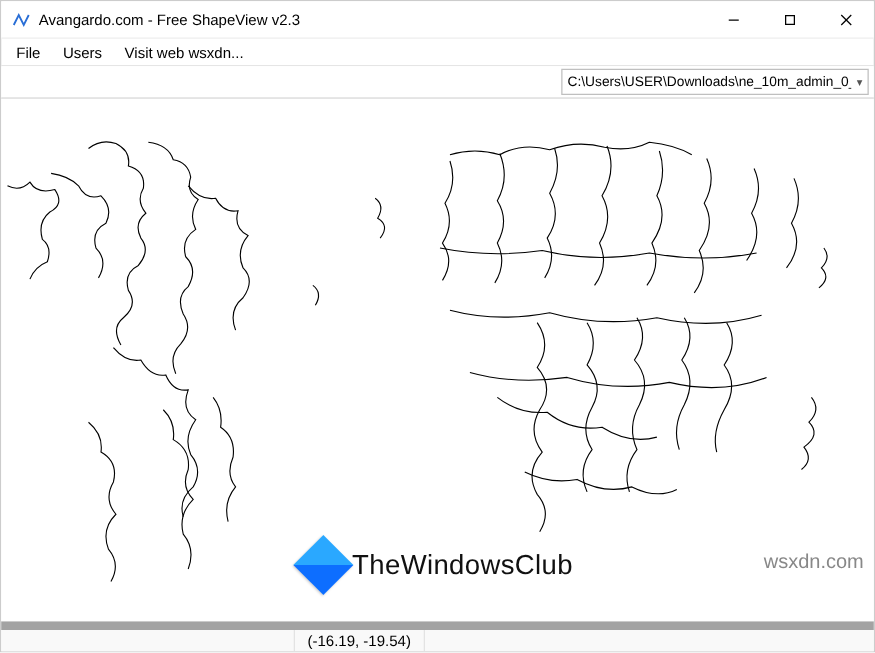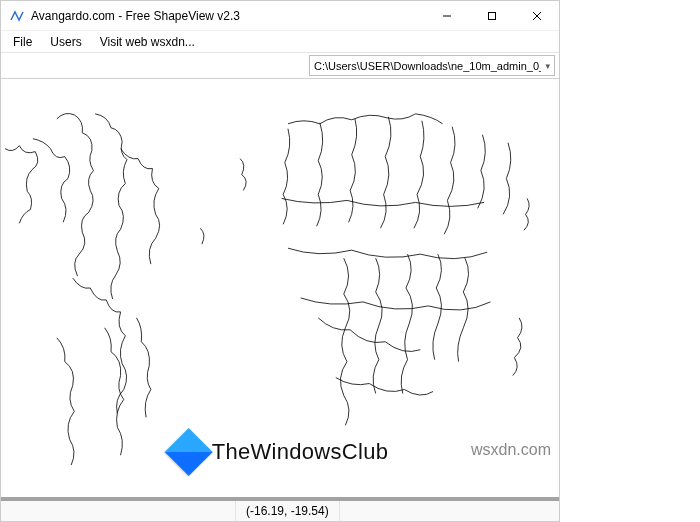--- a/index.html
+++ b/index.html
@@ -7,21 +7,21 @@
       font-family: "Segoe UI", Tahoma, sans-serif;
       font-size: 12px;
       background: #fff;
       color: #000;
       width: 700px;
       height: 522px;
       overflow: hidden;
       position: relative;
     }
     .window {
-      width: 560px;
+      width: 700px;
       height: 522px;
       border: 1px solid #ccc;
       display: flex;
       flex-direction: column;
       background: #fff;
     }
     .titlebar {
       height: 30px;
       display: flex;
       align-items: center;
@@ -126,21 +126,21 @@
       letter-spacing: .3px;
     }
     .footer-watermark {
       position: absolute;
       right: 8px; bottom: 38px;
       font-size: 16px; color: #888;
       pointer-events: none;
     }
     .statusbar {
       height: 24px;
-      border-top: 4px solid #a3a3a3;
+      border-top: 7px solid #a3a3a3;
       display: flex;
       align-items: center;
       font-size: 12px;
       background: #f9f9f9;
     }
     .statusbar .cell-empty { width: 235px; border-right: 1px solid #e3e3e3; height: 100%; }
     .statusbar .cell-coords {
       padding: 0 10px;
       border-right: 1px solid #e3e3e3; height:100%;
       display:flex;align-items:center;

